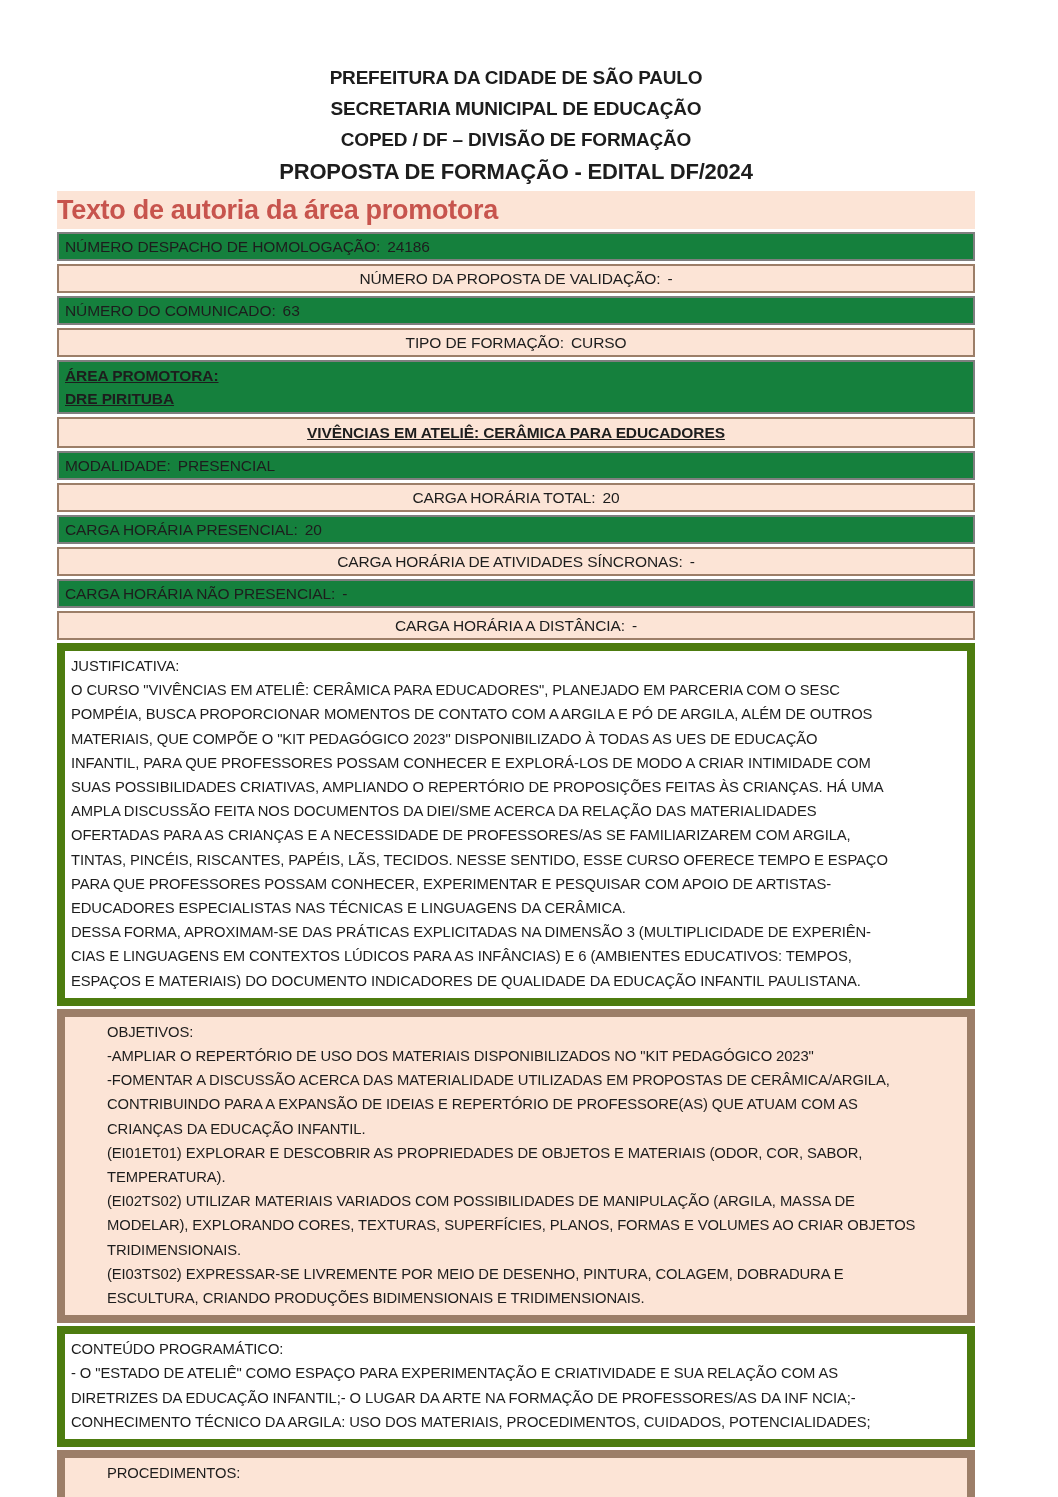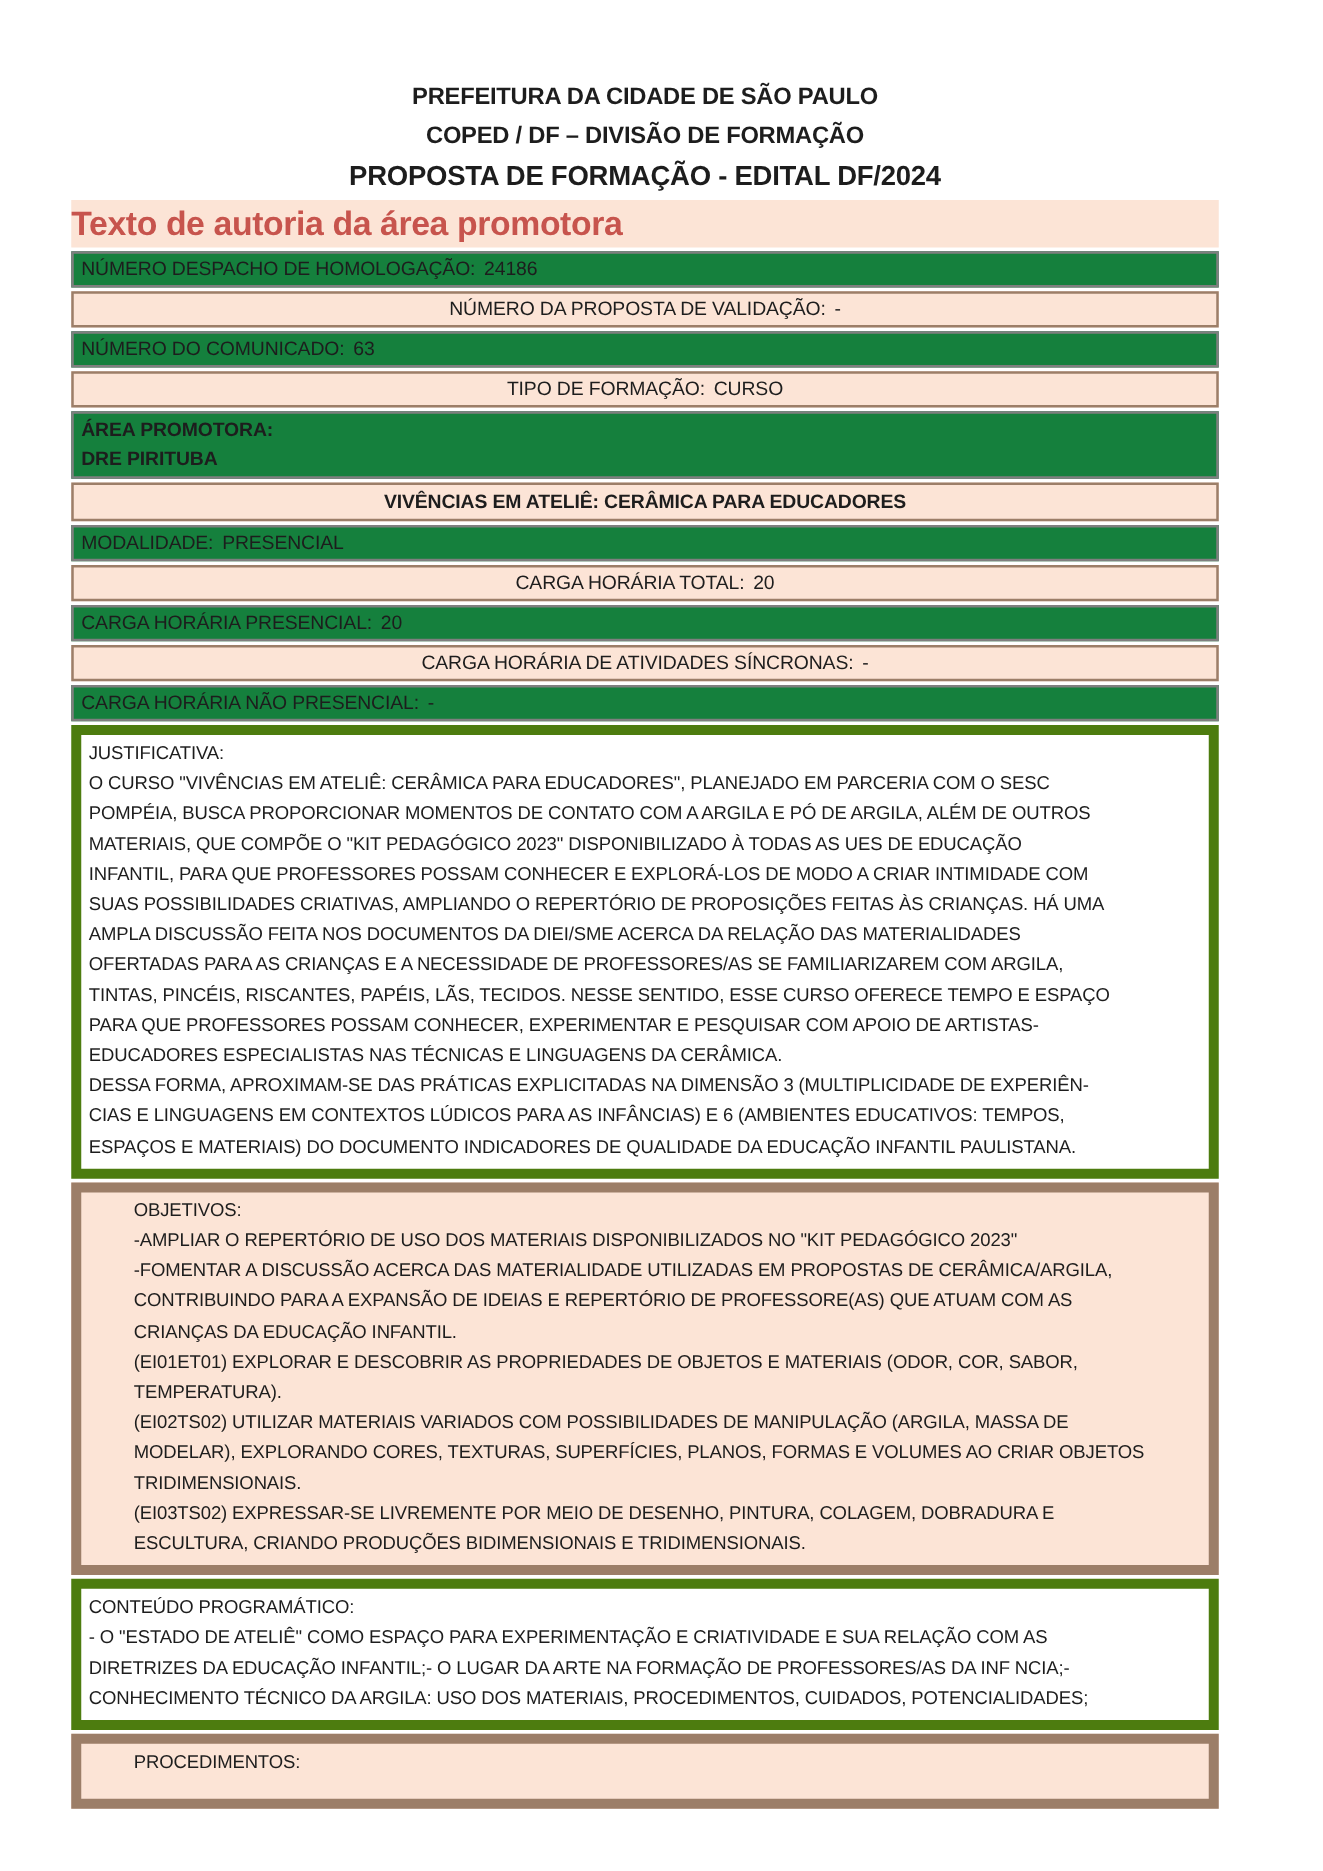--- a/index.html
+++ b/index.html
@@ -56,20 +56,21 @@
     line-height: 21px;
     letter-spacing: -0.1px;
   }
   .row.shaded {
     background: #FCE4D6;
     border-color: #9c7e68;
     text-align: center;
   }
   .row.bold {
     font-weight: bold;
+    text-decoration: underline;
   }
   .row.two-line .line {
     line-height: 23px;
   }
   .value {
     margin-left: 7px;
   }
   
   .section {
     border: 8px solid #4d7c0f;
@@ -93,20 +94,21 @@
   }
 </style>
 </head>
 <body>
 
 <div class="page">
   <div class="content">
 
     <div class="hdr">
       <div class="hdr-line">PREFEITURA DA CIDADE DE SÃO PAULO</div>
+      <div class="hdr-line">SECRETARIA MUNICIPAL DE EDUCAÇÃO</div>
       <div class="hdr-line">COPED / DF – DIVISÃO DE FORMAÇÃO</div>
       <div class="hdr-title">PROPOSTA DE FORMAÇÃO - EDITAL DF/2024</div>
     </div>
 
     <div class="banner">Texto de autoria da área promotora</div>
 
     <div class="row">
       <span class="label">NÚMERO DESPACHO DE HOMOLOGAÇÃO:</span><span class="value">24186</span>
     </div>
 
@@ -144,20 +146,23 @@
     </div>
 
     <div class="row shaded">
       <span class="label">CARGA HORÁRIA DE ATIVIDADES SÍNCRONAS:</span><span class="value">-</span>
     </div>
 
     <div class="row">
       <span class="label">CARGA HORÁRIA NÃO PRESENCIAL:</span><span class="value">-</span>
     </div>
 
+    <div class="row shaded">
+      <span class="label">CARGA HORÁRIA A DISTÂNCIA:</span><span class="value">-</span>
+    </div>
 
     <div class="section">
       <div class="sec-title">JUSTIFICATIVA:</div>
       <div class="sec-body">O CURSO "VIVÊNCIAS EM ATELIÊ: CERÂMICA PARA EDUCADORES", PLANEJADO EM PARCERIA COM O SESC
 POMPÉIA, BUSCA PROPORCIONAR MOMENTOS DE CONTATO COM A ARGILA E PÓ DE ARGILA, ALÉM DE OUTROS
 MATERIAIS, QUE COMPÕE O "KIT PEDAGÓGICO 2023" DISPONIBILIZADO À TODAS AS UES DE EDUCAÇÃO
 INFANTIL, PARA QUE PROFESSORES POSSAM CONHECER E EXPLORÁ-LOS DE MODO A CRIAR INTIMIDADE COM
 SUAS POSSIBILIDADES CRIATIVAS, AMPLIANDO O REPERTÓRIO DE PROPOSIÇÕES FEITAS ÀS CRIANÇAS. HÁ UMA
 AMPLA DISCUSSÃO FEITA NOS DOCUMENTOS DA DIEI/SME ACERCA DA RELAÇÃO DAS MATERIALIDADES
 OFERTADAS PARA AS CRIANÇAS E A NECESSIDADE DE PROFESSORES/AS SE FAMILIARIZAREM COM ARGILA,

